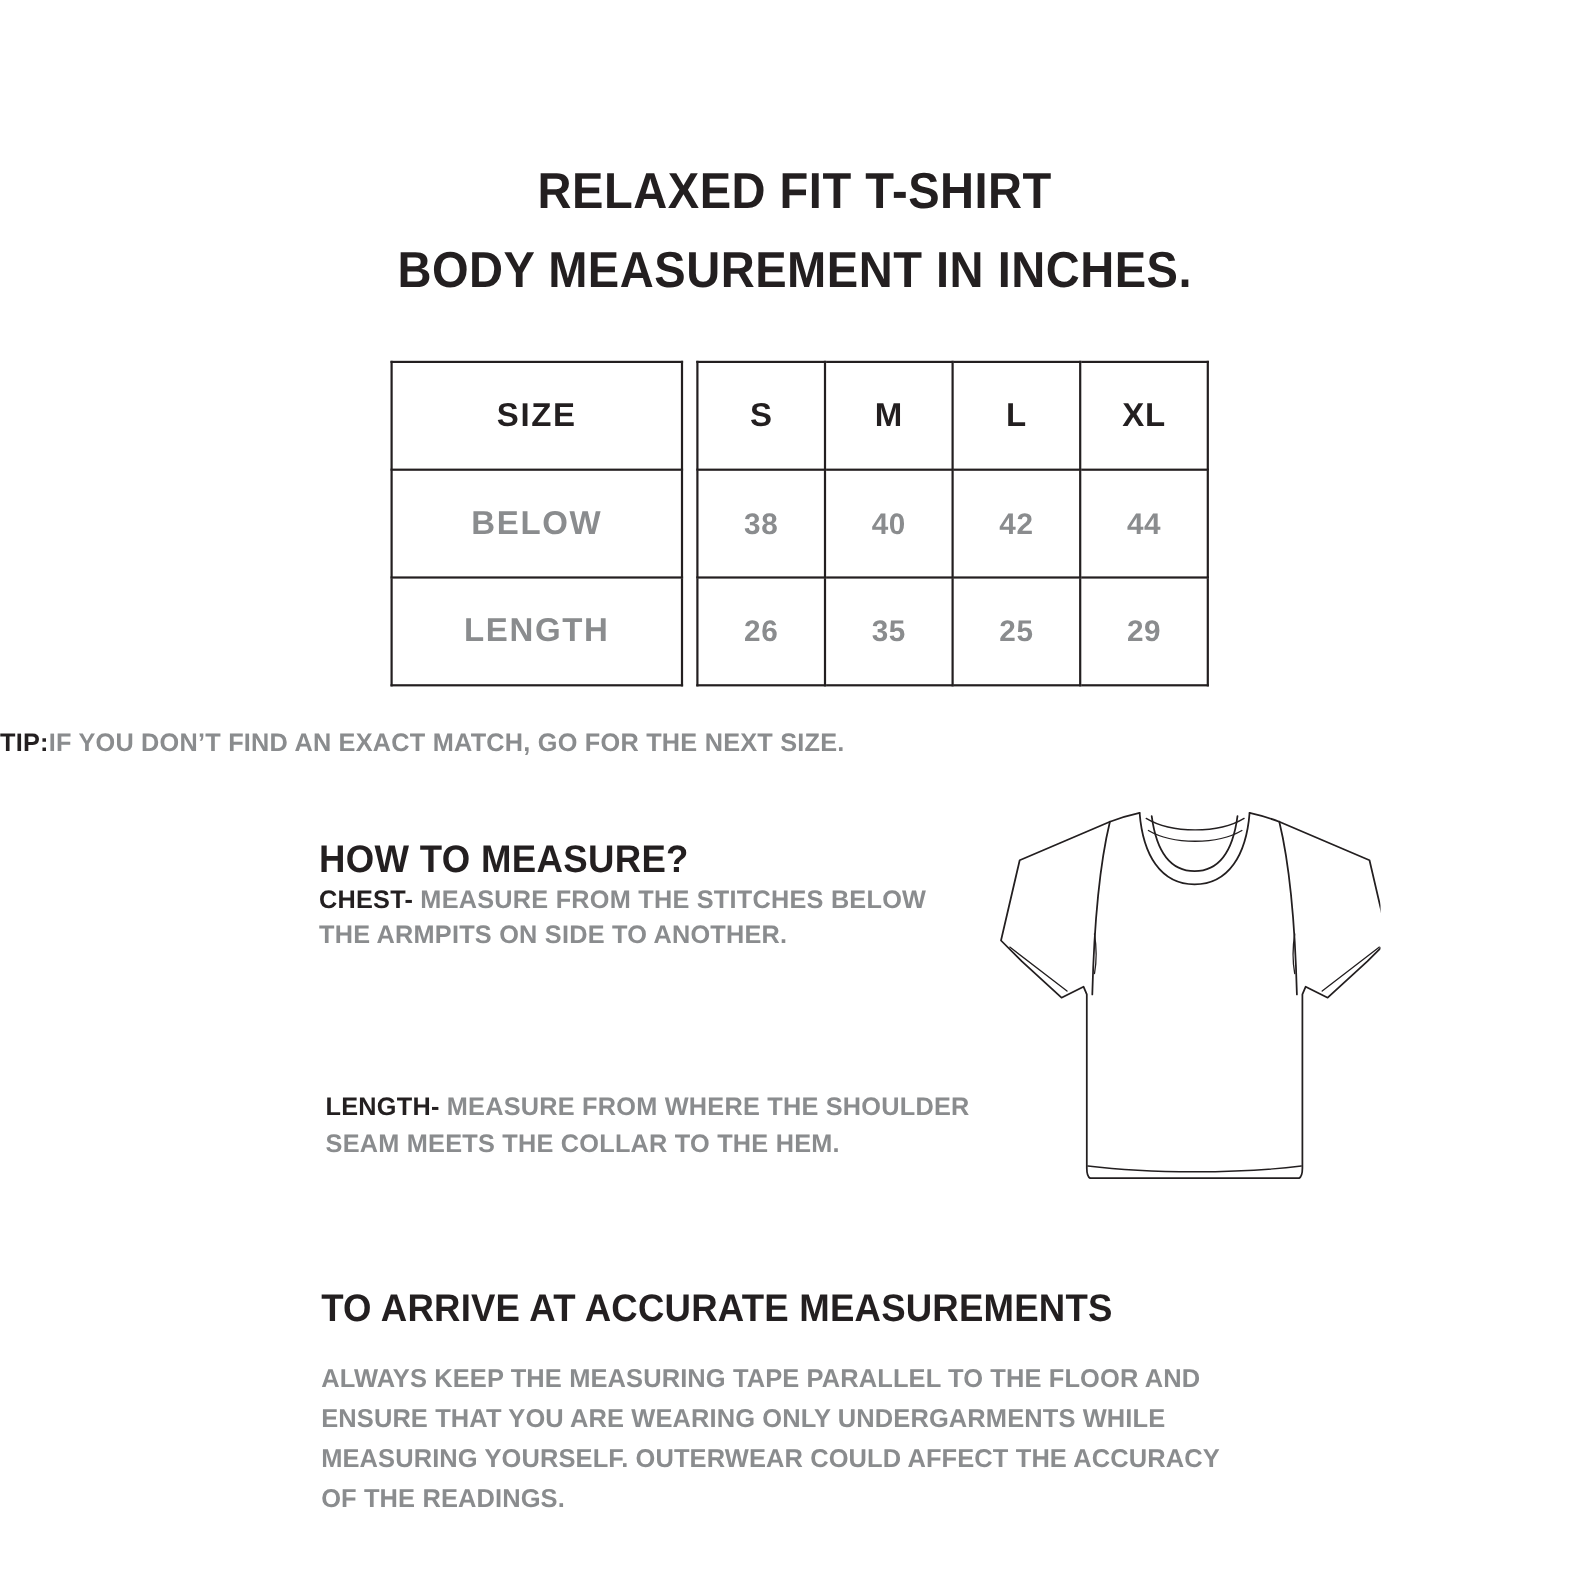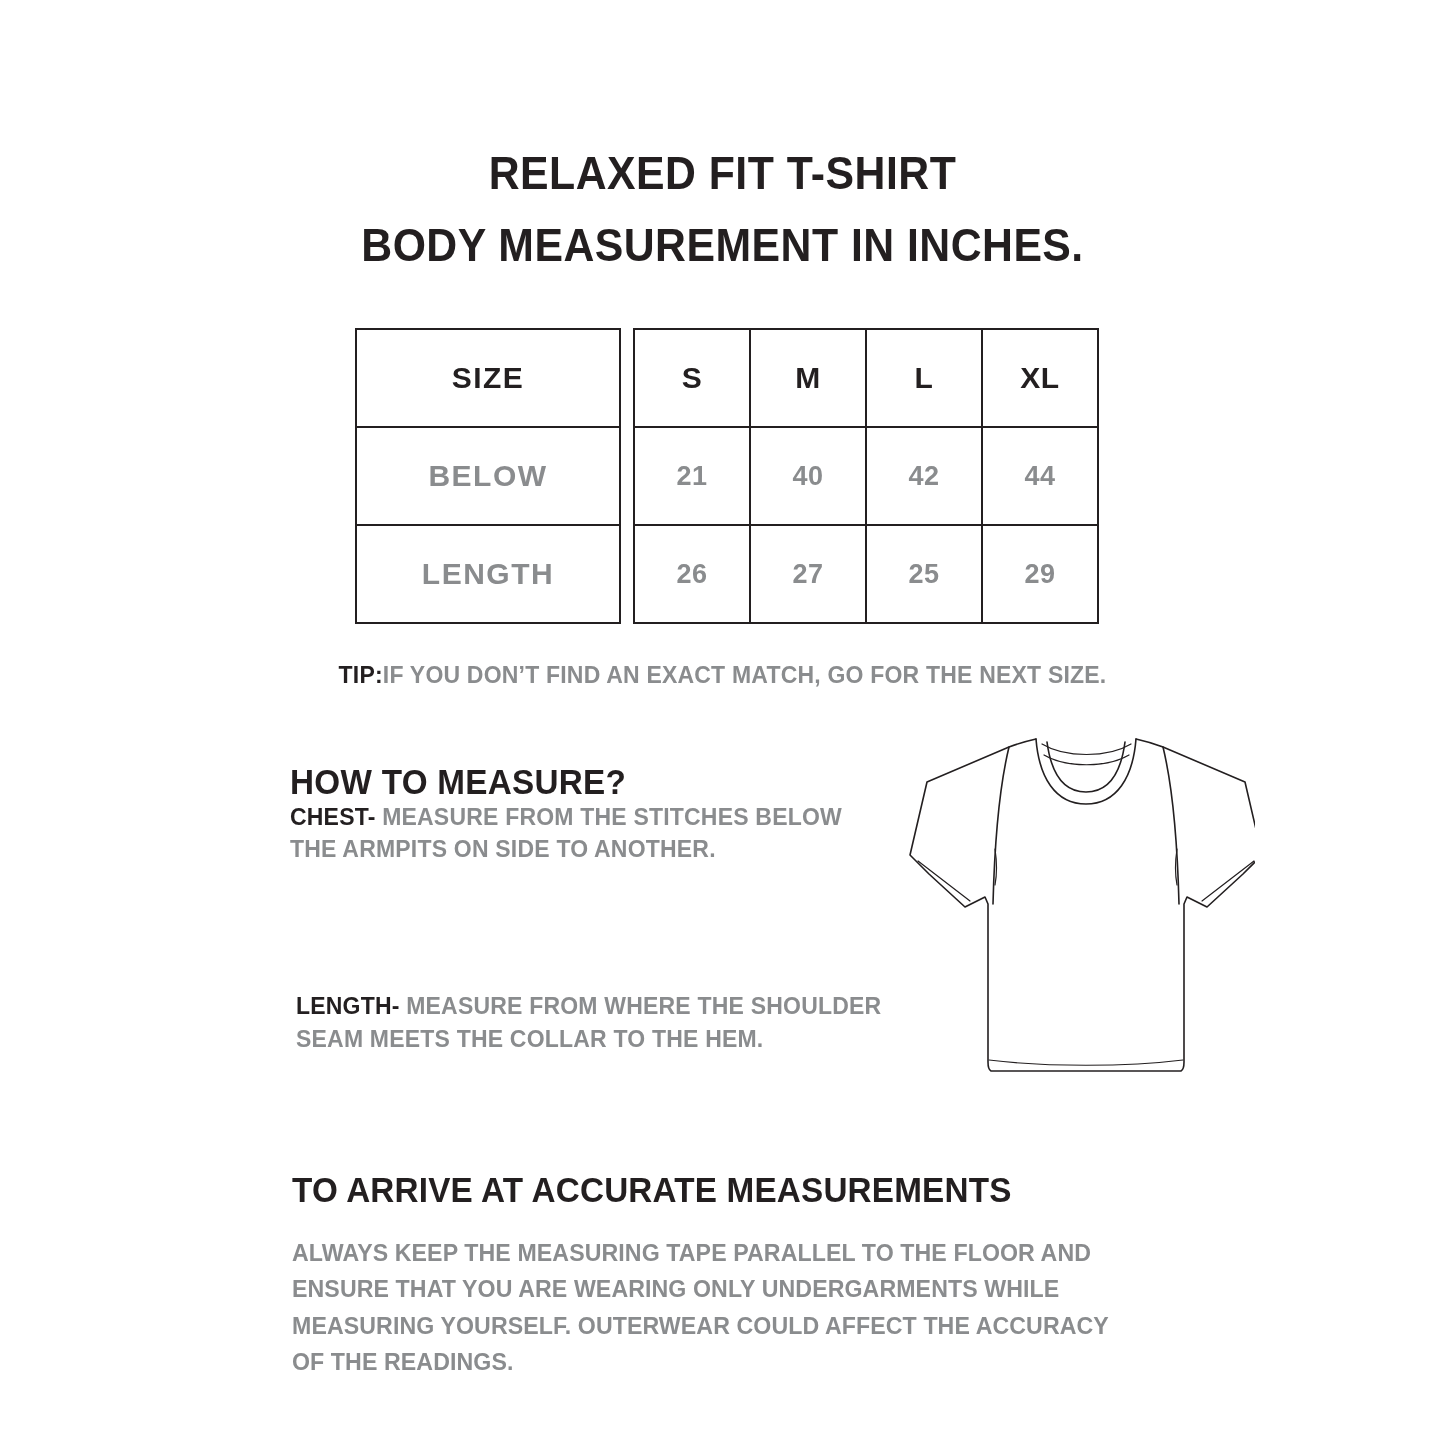--- a/index.html
+++ b/index.html
@@ -102,21 +102,21 @@
     color: #8a8c8e;
     letter-spacing: 0.5px;
   }
 
   
   .tip-row {
     position: absolute;
     left: 0;
     top: 662px;
     width: 1445px;
-    text-align: center;
+    text-align: left;
     white-space: nowrap;
   }
   .tip-label {
     font-size: 23px;
     font-weight: 700;
     color: #231f20;
     letter-spacing: 0.2px;
   }
   .tip-text {
     font-size: 23px;
@@ -226,28 +226,28 @@
 
     <table class="sz t-right">
       <tbody>
         <tr>
           <td class="hdr-black">S</td>
           <td class="hdr-black">M</td>
           <td class="hdr-black">L</td>
           <td class="hdr-black">XL</td>
         </tr>
         <tr>
-          <td class="cell-gray-num">21</td>
+          <td class="cell-gray-num">38</td>
           <td class="cell-gray-num">40</td>
           <td class="cell-gray-num">42</td>
           <td class="cell-gray-num">44</td>
         </tr>
         <tr>
           <td class="cell-gray-num">26</td>
-          <td class="cell-gray-num">27</td>
+          <td class="cell-gray-num">35</td>
           <td class="cell-gray-num">25</td>
           <td class="cell-gray-num">29</td>
         </tr>
       </tbody>
     </table>
   </div>
 
   <div class="tip-row">
     <span class="tip-label">TIP:</span><span class="tip-text">IF YOU DON’T FIND AN EXACT MATCH, GO FOR THE NEXT SIZE.</span>
   </div>

